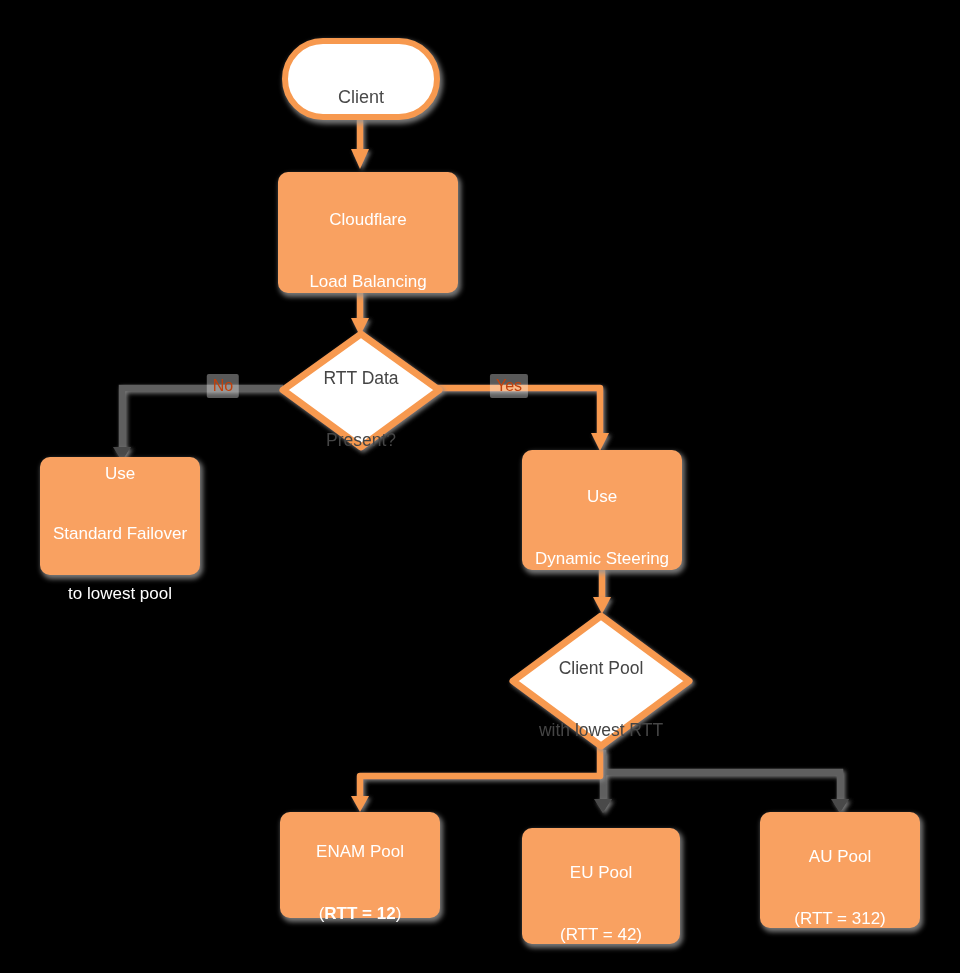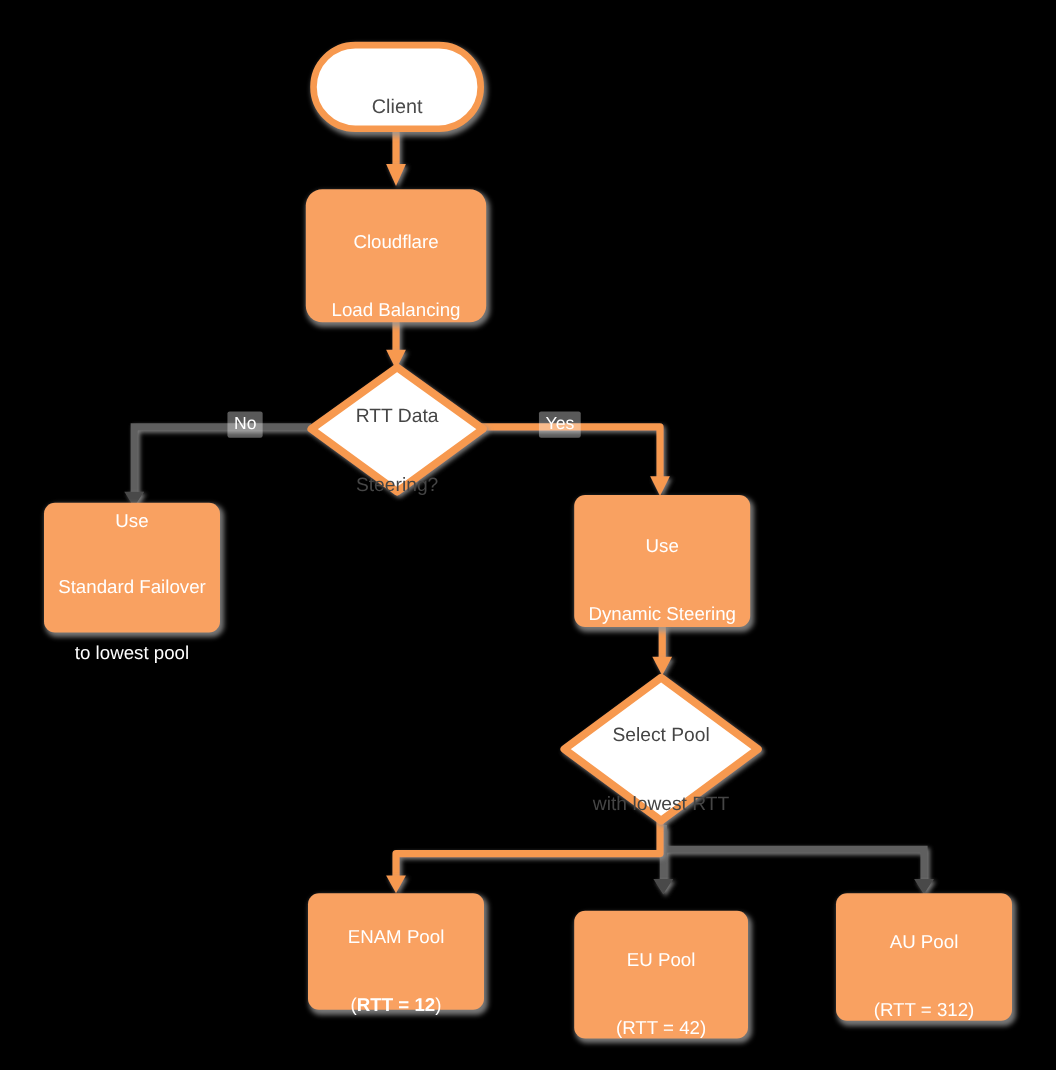--- a/index.html
+++ b/index.html
@@ -14,21 +14,21 @@
     box-shadow:2px 3px 5px 1px rgba(150,150,150,0.8);
   }
   .pill{
     background:#FFFFFF;border:6px solid #F7994F;border-radius:41px;color:#4A4A4A;font-size:18px;
     box-shadow:2px 3px 5px 1px rgba(150,150,150,0.8);box-sizing:border-box;
   }
   .dtext{position:absolute;z-index:3;display:flex;flex-direction:column;align-items:center;justify-content:center;
     text-align:center;color:#454545;font-size:17.5px;line-height:26px;}
   .edge-label{
     position:absolute;z-index:4;transform:translate(-50%,-50%);
-    background:rgba(255,255,255,0.35);color:#ffffff;font-size:16px;line-height:18px;
+    background:rgba(255,255,255,0.35);color:#c2410c;font-size:16px;line-height:18px;
     padding:3px 6px;border-radius:2px;white-space:nowrap;
   }
   .b{font-weight:bold;}
   .bl{white-space:nowrap;margin-top:36px;}
 </style>
 </head>
 <body>
 
 <div id="canvas">
 
@@ -66,46 +66,46 @@
     </g>
 
     <polygon points="361,334 439,390 361,447 283,390" fill="#FFFFFF" stroke="#F7994F" stroke-width="7" stroke-linejoin="round" filter="url(#ds)"></polygon>
     <polygon points="601,616 689,681 601,746 513,681" fill="#FFFFFF" stroke="#F7994F" stroke-width="7" stroke-linejoin="round" filter="url(#ds)"></polygon>
   </svg>
 
   <div class="node pill" style="left:282px;top:38px;width:158px;height:82px;">
     <div class="bl">Client</div>
   </div>
 
-  <div class="node box" style="left:278px;top:172px;width:164px;height:121px;border-radius:15px;">
+  <div class="node box" style="left:278px;top:172px;width:180px;height:121px;">
     <div class="bl">Cloudflare</div>
     <div class="bl">Load Balancing</div>
   </div>
 
   <div class="dtext" style="left:283px;top:336px;width:156px;height:110px;">
     <div class="bl">RTT Data</div>
-    <div class="bl">Steering?</div>
+    <div class="bl">Present?</div>
   </div>
 
   <div class="edge-label" style="left:223px;top:386px;">No</div>
   <div class="edge-label" style="left:509px;top:386px;">Yes</div>
 
   <div class="node box" style="left:40px;top:457px;width:160px;height:118px;line-height:24px;">
     <div class="bl">Use</div>
     <div class="bl">Standard Failover</div>
     <div class="bl">to lowest pool</div>
   </div>
 
   <div class="node box" style="left:522px;top:450px;width:160px;height:120px;">
     <div class="bl">Use</div>
     <div class="bl">Dynamic Steering</div>
   </div>
 
   <div class="dtext" style="left:511px;top:618px;width:180px;height:126px;">
-    <div class="bl">Select Pool</div>
+    <div class="bl">Client Pool</div>
     <div class="bl">with lowest RTT</div>
   </div>
 
   <div class="node box" style="left:280px;top:812px;width:160px;height:106px;">
     <div class="bl">ENAM Pool</div>
     <div class="bl"><span>(</span><span class="b">RTT = 12</span><span>)</span></div>
   </div>
 
   <div class="node box" style="left:522px;top:828px;width:158px;height:116px;">
     <div class="bl">EU Pool</div>

